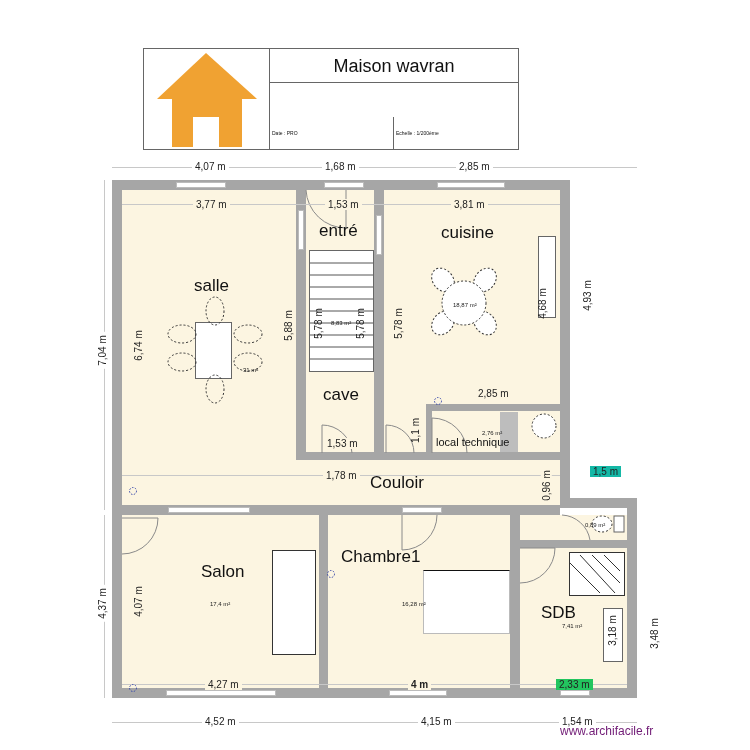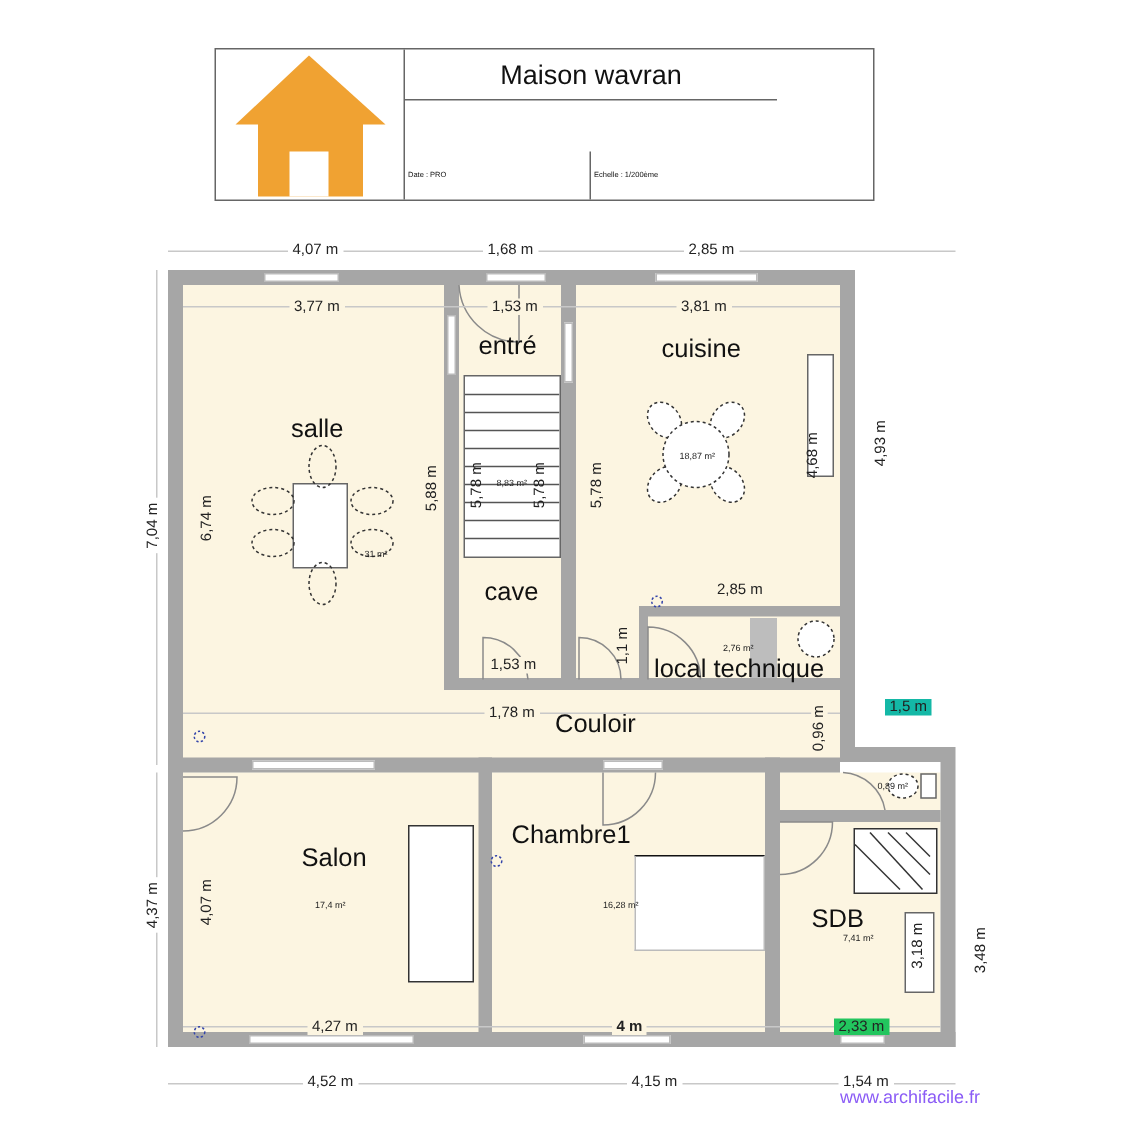--- a/index.html
+++ b/index.html
@@ -1,36 +1,36 @@
 <!DOCTYPE html>
 <html><head>
 <meta charset="utf-8">
 <style>
   html,body{margin:0;padding:0;background:#ffffff;}
   body{width:750px;height:750px;position:relative;overflow:hidden;font-family:"Liberation Sans",sans-serif;color:#111;}
   .abs{position:absolute;}
   
-  .tb{position:absolute;left:143px;top:32px;width:440px;height:102px;border:1px solid #666;background:#fff;box-sizing:border-box;}
+  .tb{position:absolute;left:143px;top:48px;width:376px;height:102px;border:1px solid #666;background:#fff;box-sizing:border-box;}
   .tb-logo{position:absolute;left:0;top:0;width:125px;height:100px;border-right:1px solid #666;}
   .tb-cell{position:absolute;border-bottom:1px solid #666;box-sizing:border-box;}
   .tb-title{left:126px;top:0;width:248px;height:34px;font-size:18px;text-align:center;line-height:34px;}
   .tb-sub{left:126px;top:34px;width:248px;height:34px;font-size:18px;line-height:34px;padding-left:2px;}
   .tb-date{left:126px;top:68px;width:124px;height:32px;font-size:5px;line-height:32px;padding-left:2px;border-right:1px solid #666;border-bottom:none;}
   .tb-scale{left:250px;top:68px;width:124px;height:32px;font-size:5px;line-height:32px;padding-left:2px;border-bottom:none;}
   
   .floor{position:absolute;background:#fcf5e1;}
   .wall{position:absolute;background:#a6a6a6;}
   .win{position:absolute;background:#fff;border:1px solid #bbb;box-sizing:border-box;}
   .dim{position:absolute;font-size:10px;color:#222;white-space:nowrap;background:transparent;}
   .dimline{position:absolute;background:#c8c8c8;}
   .room-label{position:absolute;font-size:17px;color:#111;white-space:nowrap;}
   .area{position:absolute;font-size:6px;color:#222;white-space:nowrap;}
   .vtext{transform:rotate(-90deg);transform-origin:center center;}
   .furn{position:absolute;background:#fff;border:1px solid #666;box-sizing:border-box;}
-  .credit{position:absolute;left:560px;top:724px;font-size:12px;color:#8b5cf6;}
+  .credit{position:absolute;left:560px;top:724px;font-size:12px;color:#701a75;}
 </style>
 </head>
 <body>
 
 <div class="tb">
   <div class="tb-logo">
     <svg width="125" height="100" viewBox="0 0 125 100">
       <polygon points="62,4 13,50 113,50" fill="#f0a232"></polygon>
       <rect x="28" y="48" width="70" height="50" fill="#f0a232"></rect>
       <rect x="49" y="68" width="26" height="30" fill="#fff"></rect>
@@ -149,21 +149,21 @@
 
 <svg class="abs" style="left:590px;top:512px;" width="40" height="24">
   <ellipse cx="12" cy="12" rx="10" ry="8" fill="#fff" stroke="#333" stroke-dasharray="2,2"></ellipse>
   <rect x="24" y="4" width="10" height="16" fill="#fff" stroke="#666"></rect>
 </svg>
 
 <div class="room-label" style="left:194px;top:276px;">salle</div>
 <div class="room-label" style="left:319px;top:221px;">entré</div>
 <div class="room-label" style="left:441px;top:223px;">cuisine</div>
 <div class="room-label" style="left:323px;top:385px;">cave</div>
-<div class="room-label" style="left:436px;top:436px;font-size:17px;">local technique</div>
+<div class="room-label" style="left:436px;top:436px;font-size:11px;">local technique</div>
 <div class="room-label" style="left:370px;top:473px;">Couloir</div>
 <div class="room-label" style="left:201px;top:562px;">Salon</div>
 <div class="room-label" style="left:341px;top:547px;">Chambre1</div>
 <div class="room-label" style="left:541px;top:603px;">SDB</div>
 
 <div class="area" style="left:243px;top:367px;">31 m²</div>
 <div class="area" style="left:453px;top:302px;">18,87 m²</div>
 <div class="area" style="left:331px;top:320px;">8,83 m²</div>
 <div class="area" style="left:482px;top:430px;">2,76 m²</div>
 <div class="area" style="left:585px;top:522px;">0,89 m²</div>

